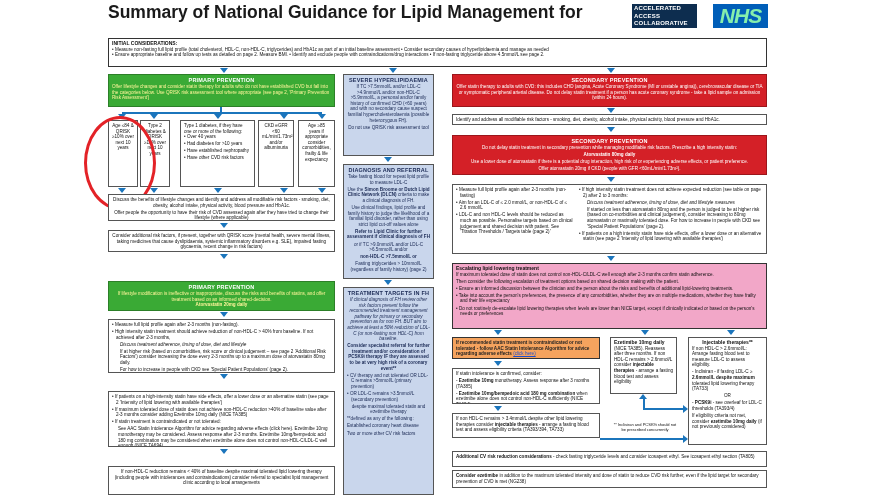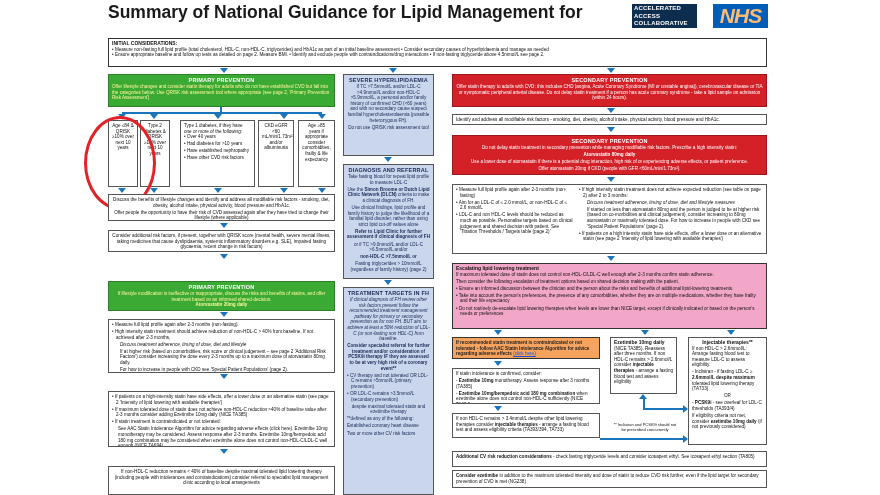--- a/index.html
+++ b/index.html
@@ -1,21 +1,21 @@
 <!DOCTYPE html>
 <html><head>
 <meta charset="utf-8">
 <style>
   * { box-sizing: border-box; margin: 0; padding: 0; }
   html, body { width: 880px; height: 495px; background: #ffffff; overflow: hidden; }
   body { font-family: "Liberation Sans", sans-serif; color: #111; position: relative; }
 
   .title { position: absolute; left: 108px; top: 2px; font-weight: bold; font-size: 17.5px; line-height: 20px; color: #1a1a1a; }
   .logo-aac { position: absolute; left: 632px; top: 4px; width: 65px; height: 24px; background: #0d2d4f; color: #fff; font-size: 6px; font-weight: bold; line-height: 7.5px; padding: 1px 2px; letter-spacing: 0.2px; }
-  .logo-nhs { position: absolute; left: 713px; top: 4px; width: 55px; height: 24px; background: #005eb8; color: #fdba74; font-weight: bold; font-style: italic; font-size: 21px; line-height: 24px; text-align: center; letter-spacing: -1px; }
+  .logo-nhs { position: absolute; left: 713px; top: 4px; width: 55px; height: 24px; background: #005eb8; color: #86efac; font-weight: bold; font-style: italic; font-size: 21px; line-height: 24px; text-align: center; letter-spacing: -1px; }
 
   .box { position: absolute; border: 1px solid #555; background: #fff; font-size: 4.6px; line-height: 5.6px; padding: 2px 3px; overflow: hidden; }
   .box p { margin-bottom: 1.5px; }
   .box ul { list-style: none; }
   .box li { margin-bottom: 1.5px; padding-left: 4px; text-indent: -4px; }
   .box li::before { content: "• "; }
   .center { text-align: center; }
   .head { font-weight: bold; font-size: 5.5px; line-height: 7px; text-align: center; letter-spacing: 0.2px; }
   .b { font-weight: bold; }
 

